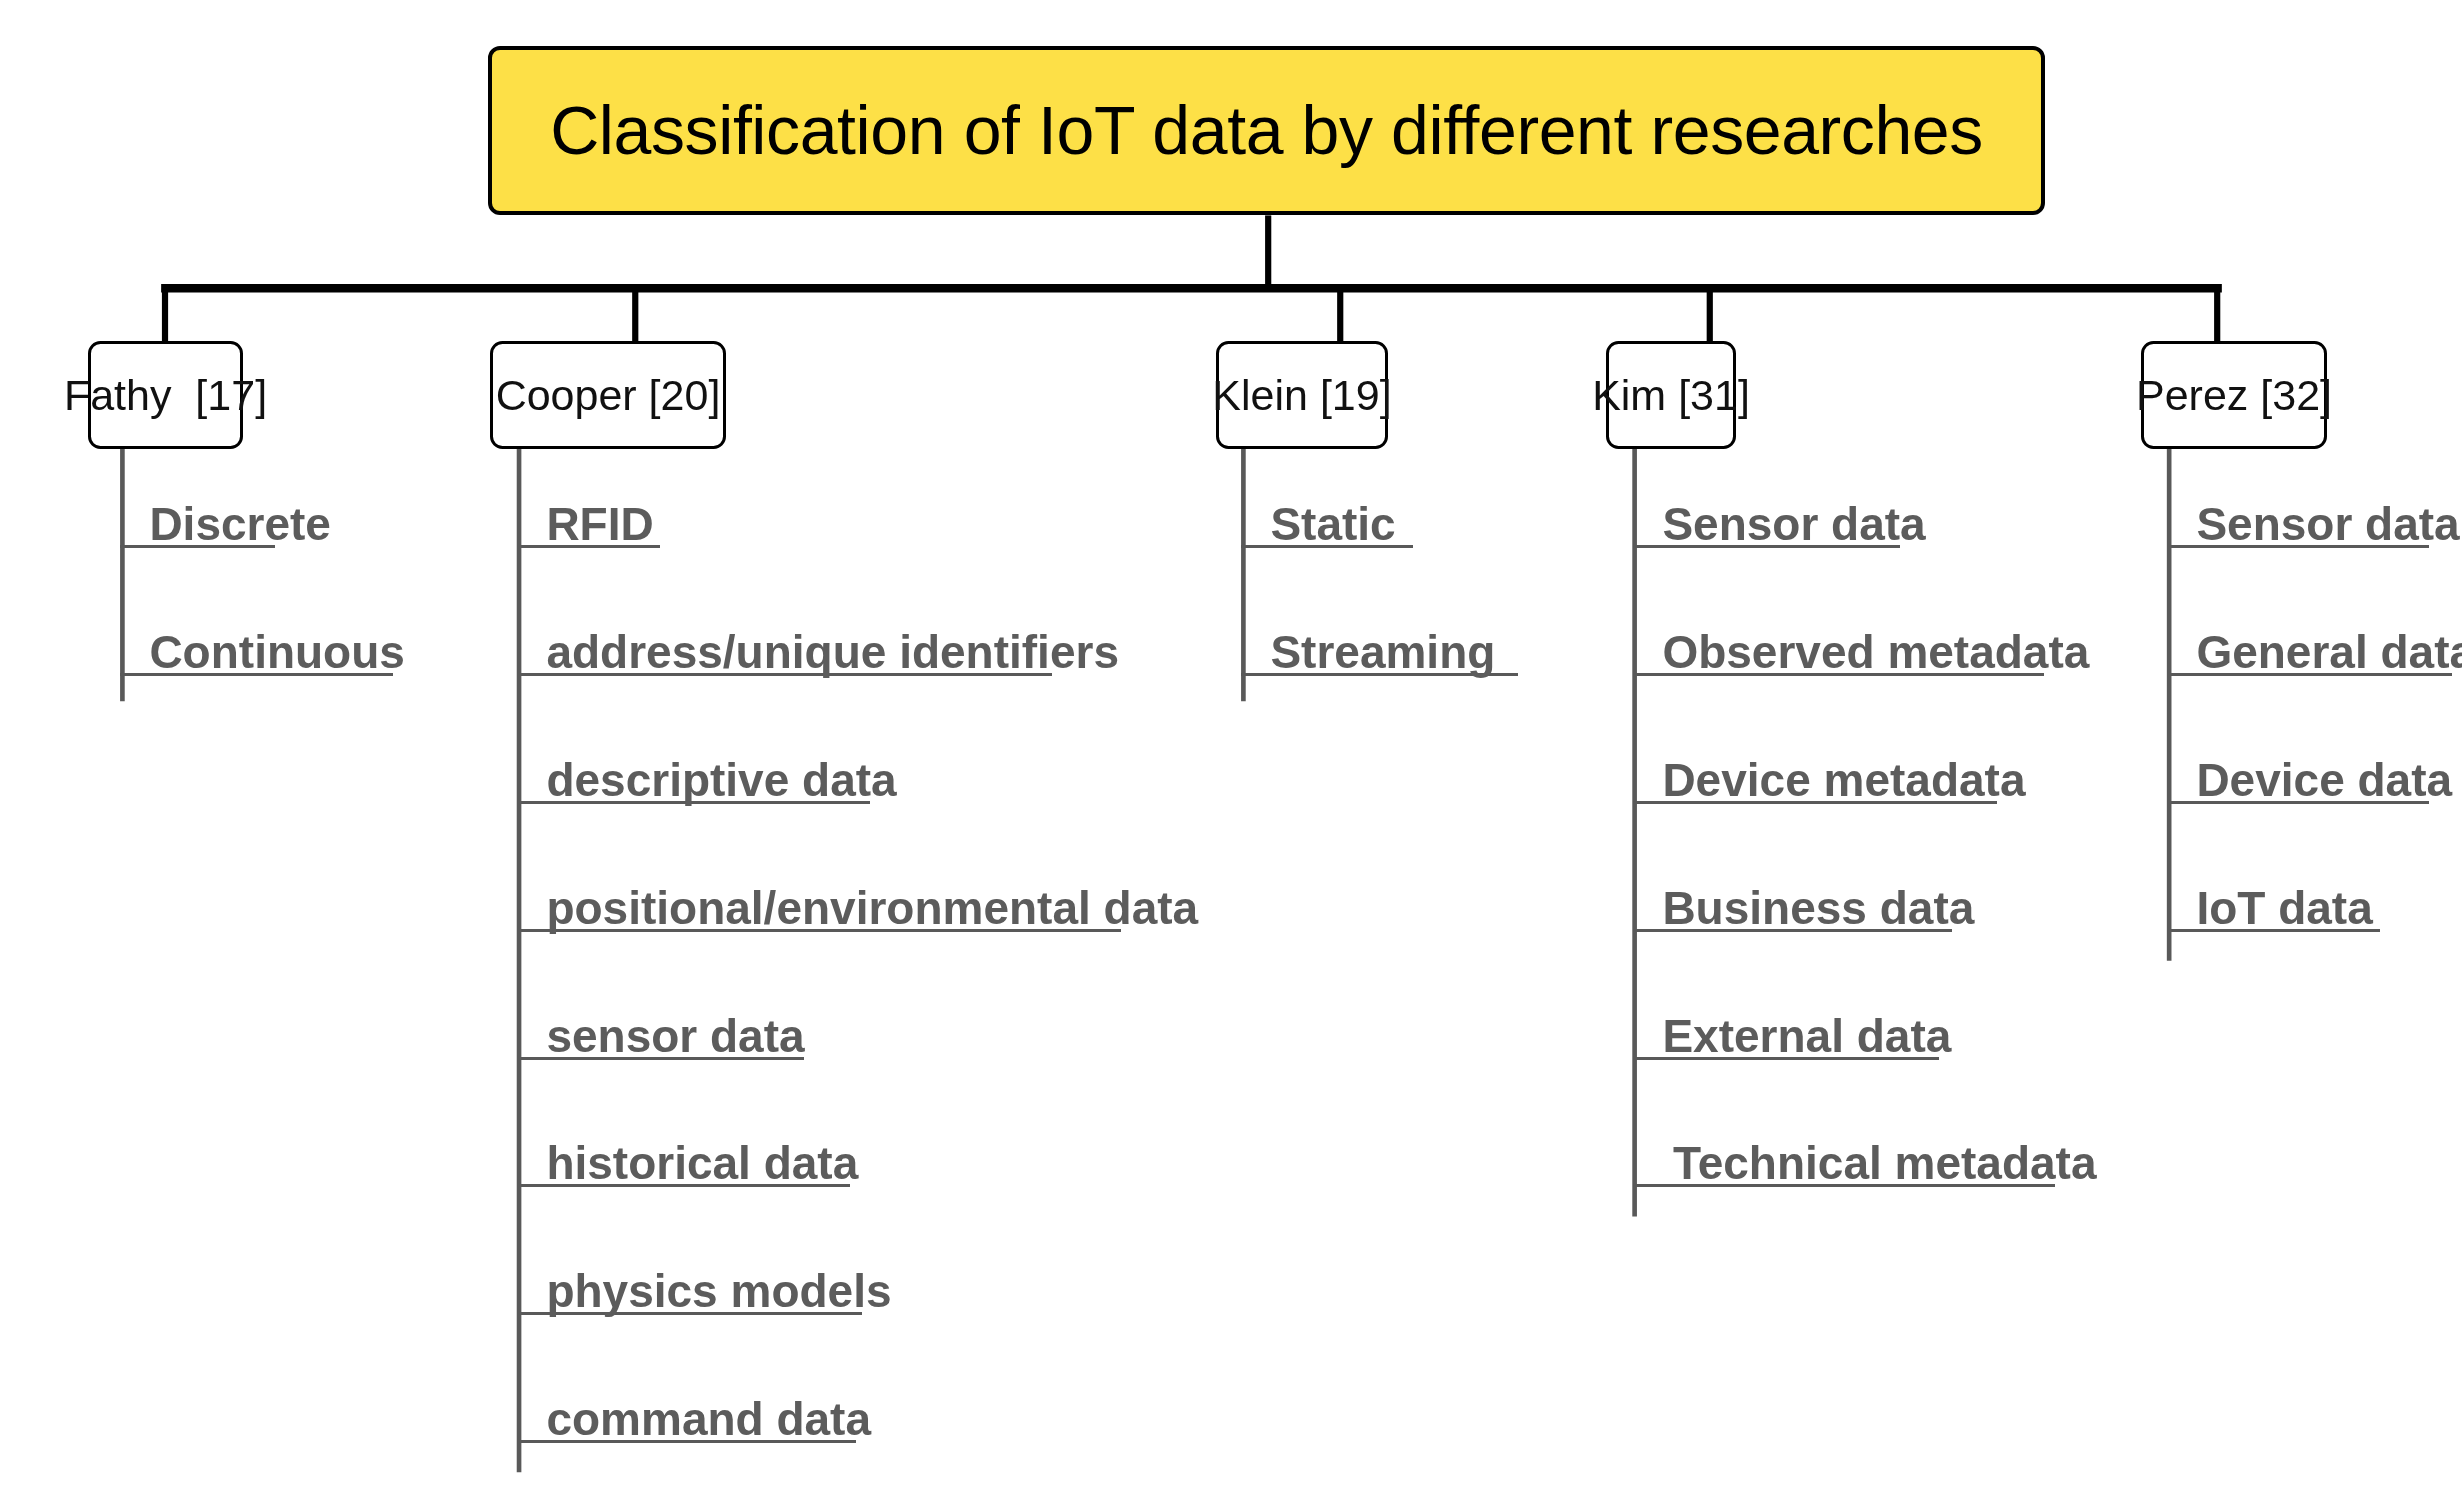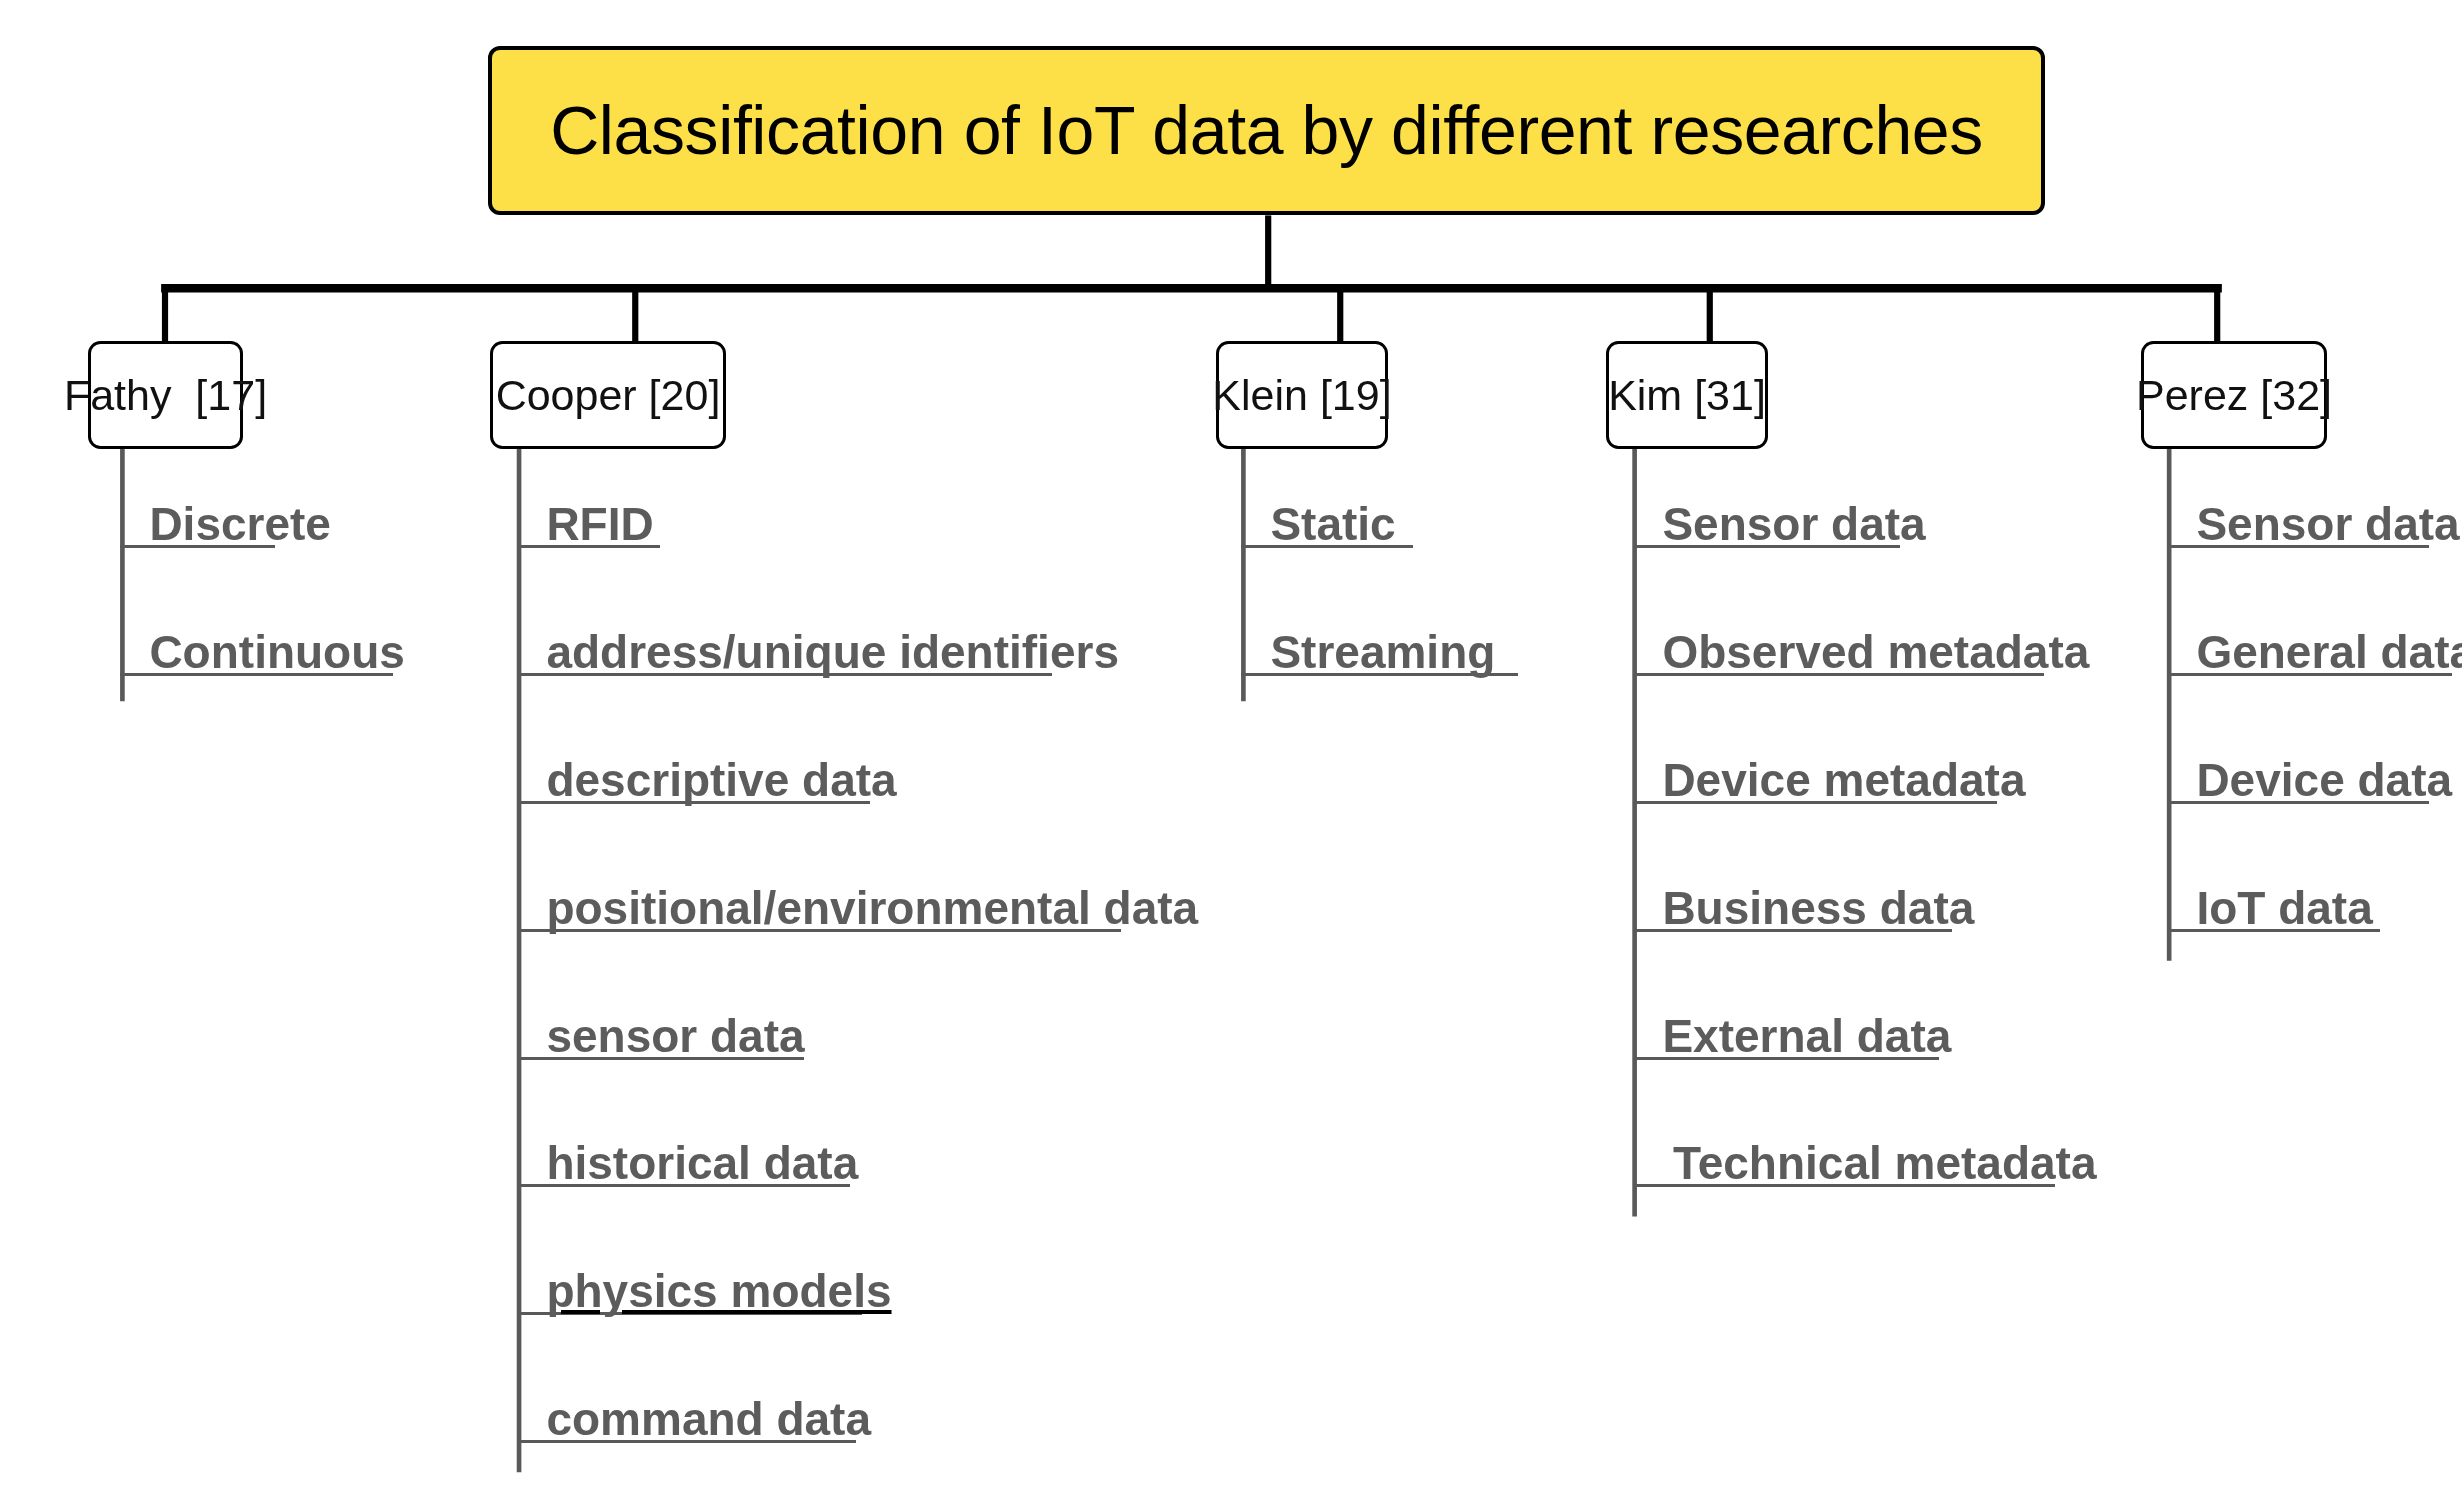--- a/index.html
+++ b/index.html
@@ -125,21 +125,21 @@
   </div>
 
   <div class="node-box" style="left:490px; width:236px;">
     <span class="node-text">Cooper [20]</span>
   </div>
 
   <div class="node-box" style="left:1216px; width:172px;">
     <span class="node-text">Klein [19]</span>
   </div>
 
-  <div class="node-box" style="left:1606px; width:162px;">
+  <div class="node-box" style="left:1606px; width:130px;">
     <span class="node-text">Kim [31]</span>
   </div>
 
   <div class="node-box" style="left:2141px; width:186px;">
     <span class="node-text">Perez [32]</span>
   </div>
 
   <div class="leaf" style="left:120px; top:484px; width:155px;">
     <span class="leaf-text">Discrete</span>
   </div>
@@ -158,21 +158,21 @@
   </div>
   <div class="leaf" style="left:517px; top:868px; width:604px;">
     <span class="leaf-text">positional/environmental data</span>
   </div>
   <div class="leaf" style="left:517px; top:996px; width:287px;">
     <span class="leaf-text">sensor data</span>
   </div>
   <div class="leaf" style="left:517px; top:1123px; width:333px;">
     <span class="leaf-text">historical data</span>
   </div>
-  <div class="leaf" style="left:517px; top:1251px; width:345px;text-decoration:underline;">
+  <div class="leaf" style="left:517px; top:1251px; width:345px;">
     <span class="leaf-text">physics models</span>
   </div>
   <div class="leaf" style="left:517px; top:1379px; width:339px;">
     <span class="leaf-text">command data</span>
   </div>
 
   <div class="leaf" style="left:1241px; top:484px; width:172px;">
     <span class="leaf-text">Static</span>
   </div>
   <div class="leaf" style="left:1241px; top:612px; width:277px;">

